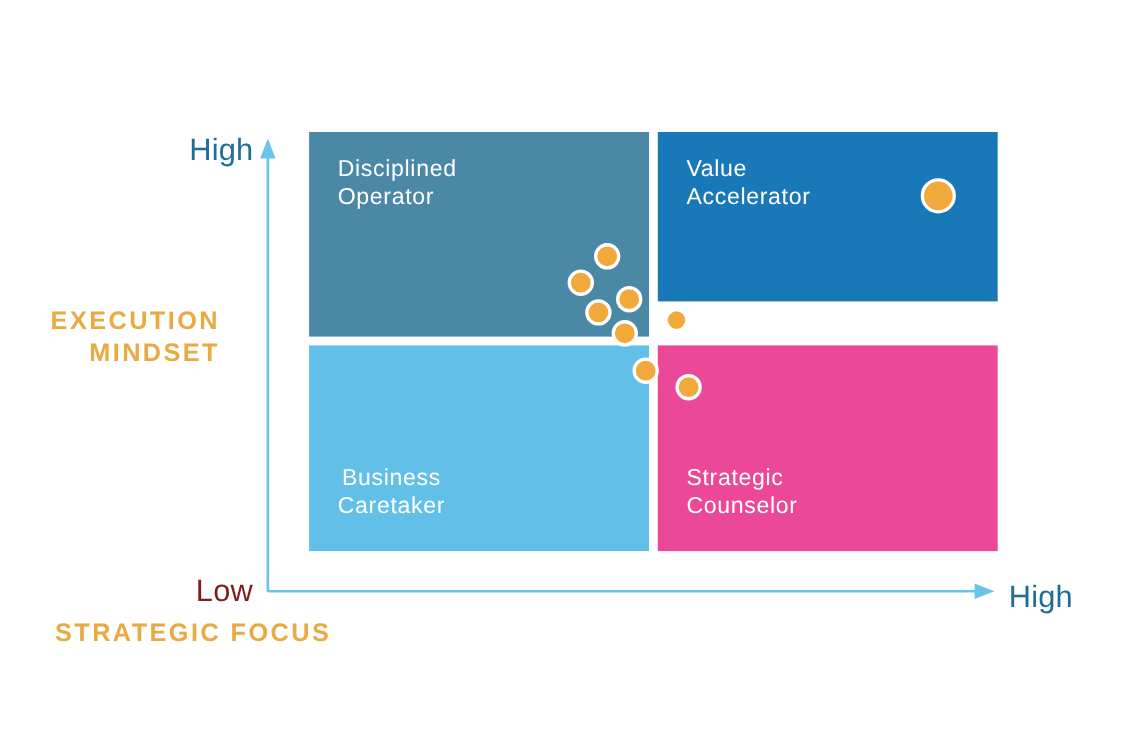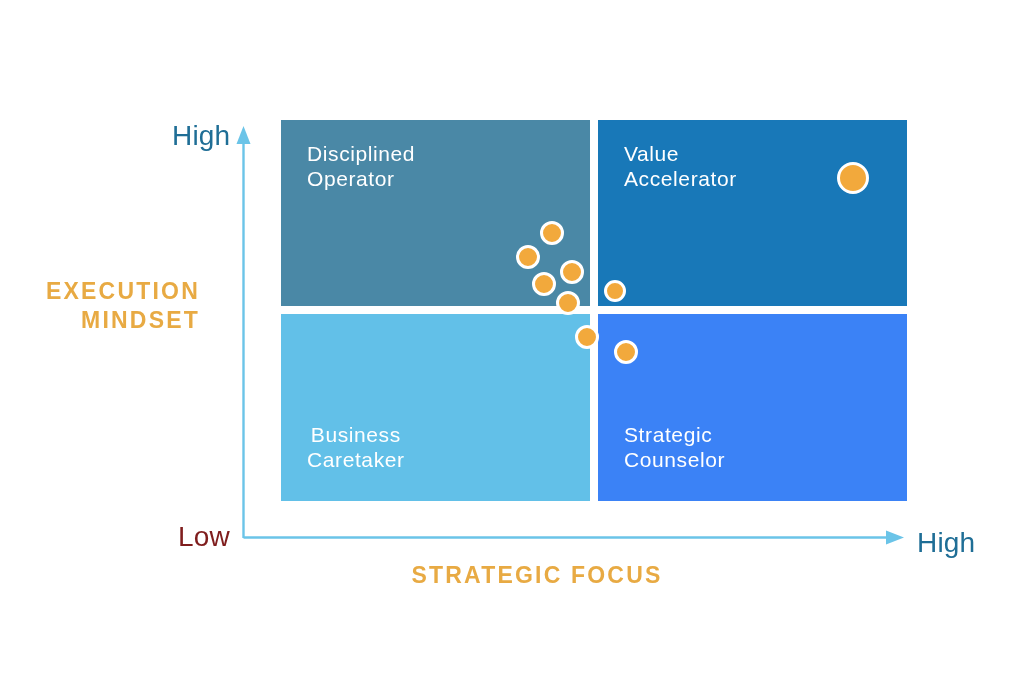--- a/index.html
+++ b/index.html
@@ -66,21 +66,21 @@
   }
   #y-axis-title {
     left: 46px;
     top: 277px;
     text-align: right;
   }
   #x-axis-title {
     left: 0;
     top: 561px;
     width: 1024px;
-    text-align: center;
+    text-align: left;
     padding-left: 50px;
     box-sizing: border-box;
   }
 
   
   #quadrant-grid {
     position: absolute;
     left: 281px;
     top: 120px;
     width: 626px;
@@ -108,21 +108,21 @@
   #quadrant-top-left {
     left: 0;
     top: 0;
     width: 309px;
     height: 186px;
   }
   #quadrant-top-right {
     left: 317px;
     top: 0;
     width: 309px;
-    height: 186px;
+    height: 154px;
   }
   #quadrant-bottom-left {
     left: 0;
     top: 194px;
     width: 309px;
     height: 187px;
   }
   #quadrant-bottom-right {
     left: 317px;
     top: 194px;
@@ -184,21 +184,21 @@
     <div class="quadrant top" id="quadrant-top-right" style="background: rgb(24, 120, 184);">
       <div class="quadrant-label">Value
 Accelerator</div>
     </div>
 
     <div class="quadrant bottom" id="quadrant-bottom-left" style="background: rgb(98, 192, 232); text-align: center;">
       <div class="quadrant-label">Business
 Caretaker</div>
     </div>
 
-    <div class="quadrant bottom" id="quadrant-bottom-right" style="background: #3b82f6; text-decoration: underline;">
+    <div class="quadrant bottom" id="quadrant-bottom-right" style="background: #ec4899; text-decoration: underline;">
       <div class="quadrant-label">Strategic
 Counselor</div>
     </div>
 
   </div>
 
   <div id="points-layer">
       <div class="data-point" style="left: 853px; top: 178px; width: 32px; height: 32px; background: rgb(242, 169, 60); border-color: rgb(255, 255, 255);"></div>
       <div class="data-point" style="left: 552px; top: 233px; width: 24px; height: 24px; background: rgb(242, 169, 60); border-color: rgb(255, 255, 255);"></div>
       <div class="data-point" style="left: 528px; top: 257px; width: 24px; height: 24px; background: rgb(242, 169, 60); border-color: rgb(255, 255, 255);"></div>

